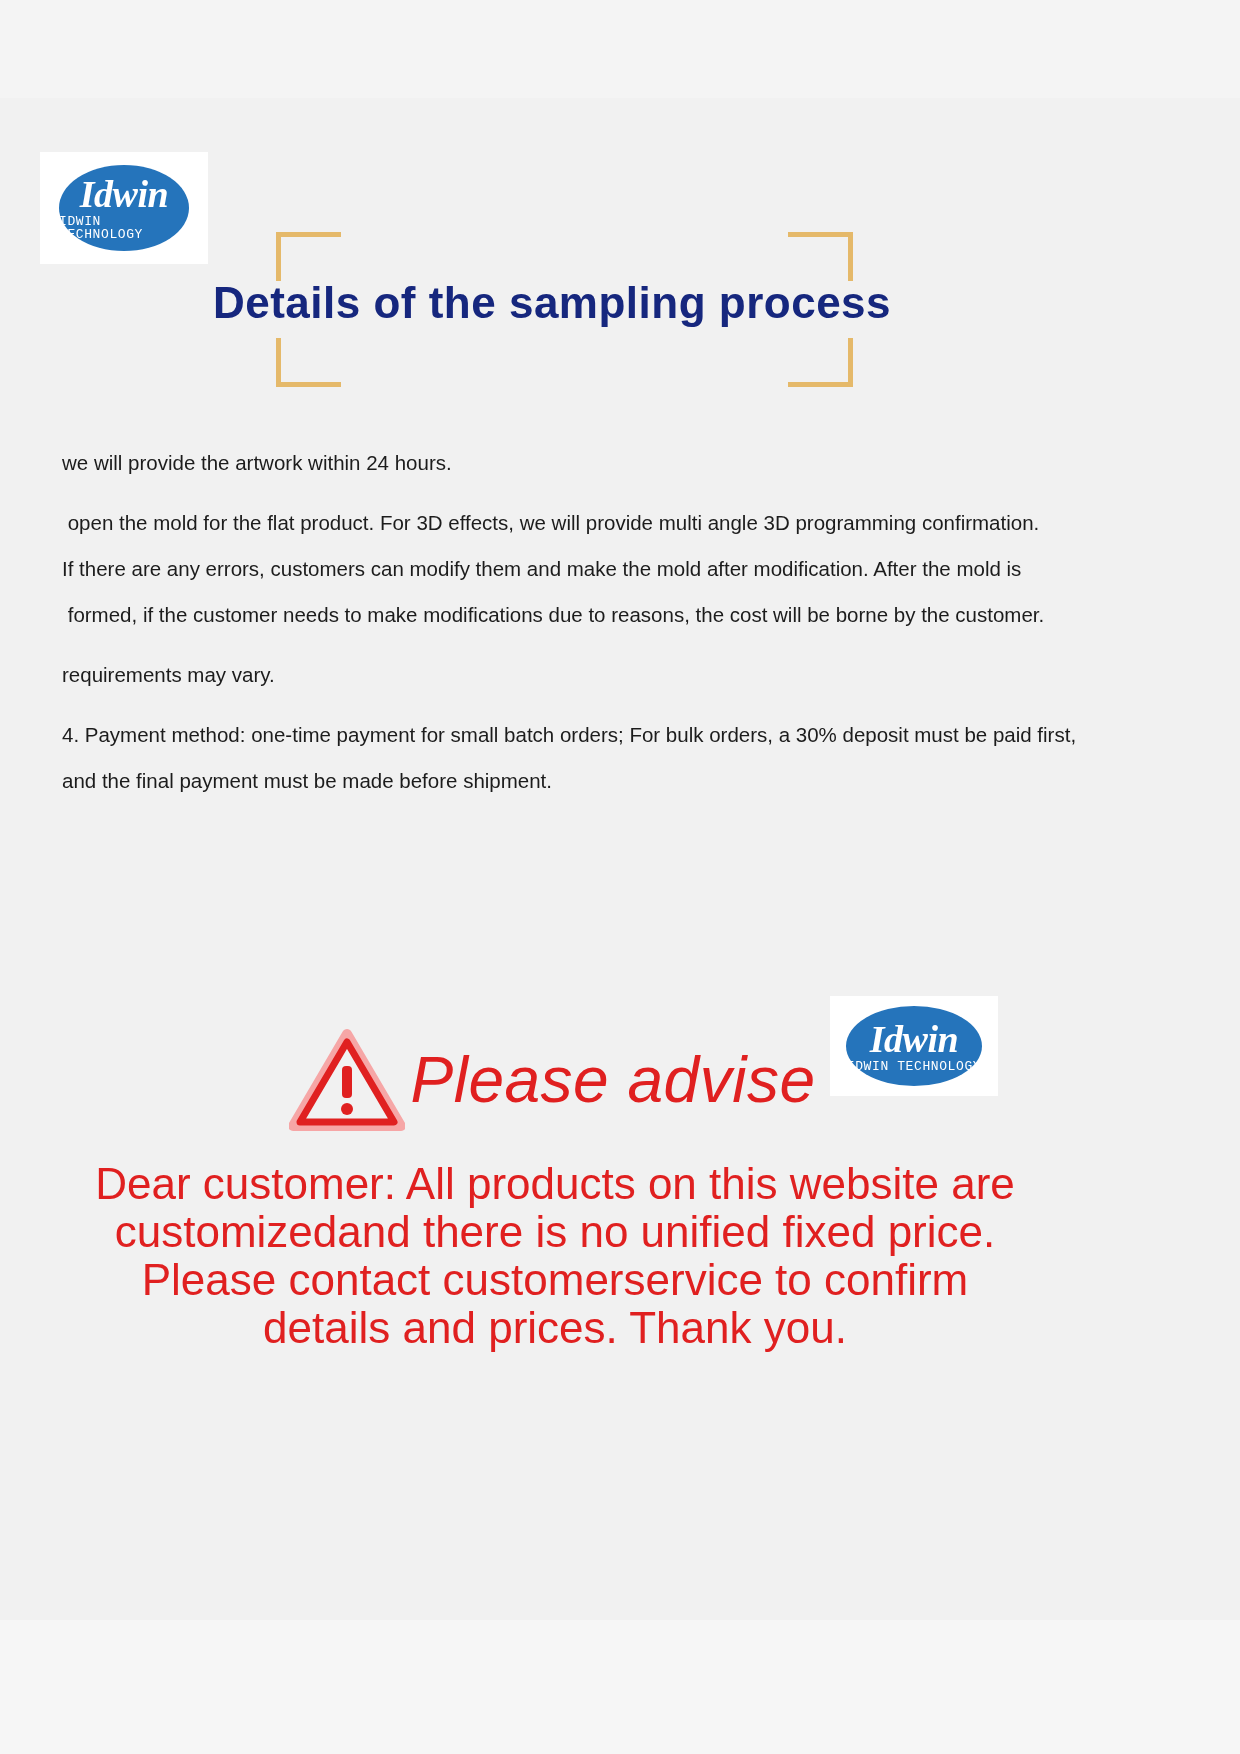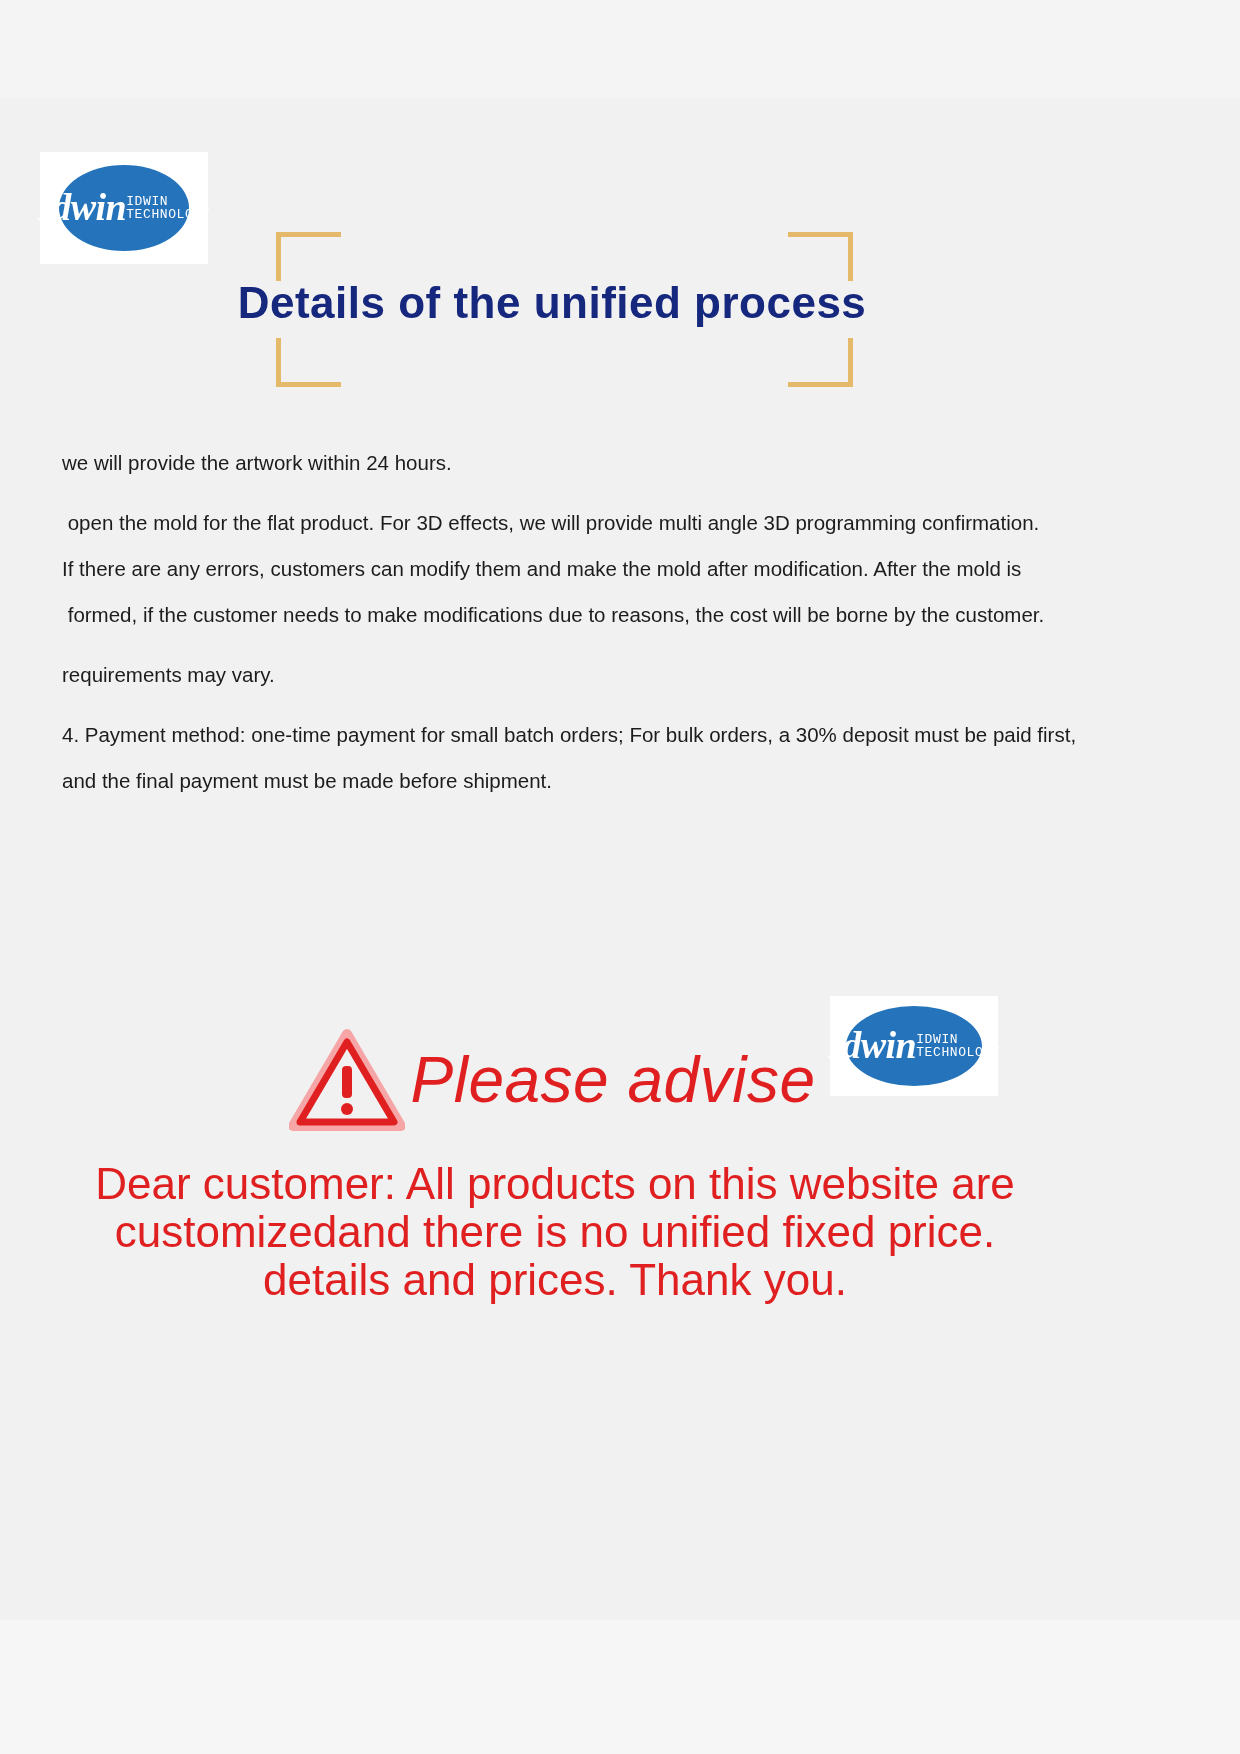--- a/index.html
+++ b/index.html
@@ -69,21 +69,21 @@
     top: 996px;
     width: 168px;
     height: 100px;
   }
   .logo-ellipse {
     width: 130px;
     height: 86px;
     border-radius: 50%;
     background: #2574bb;
     display: flex;
-    flex-direction: row;
+    flex-direction: column;
     align-items: center;
     justify-content: center;
     position: relative;
   }
   .logo-bottom .logo-ellipse {
     width: 136px;
     height: 80px;
   }
   .logo-word {
     font-family: "Liberation Serif", serif;
@@ -201,21 +201,21 @@
       <div class="logo-word">Idwin</div>
       <div class="logo-sub">IDWIN TECHNOLOGY</div>
     </div>
   </div>
 
   <div class="bracket tl"></div>
   <div class="bracket tr"></div>
   <div class="bracket bl"></div>
   <div class="bracket br"></div>
 
-  <div class="title">Details of the unified process</div>
+  <div class="title">Details of the sampling process</div>
 
   <div class="content">
 
     <div class="para">
       <span class="line">we will provide the artwork within 24 hours.</span>
     </div>
 
     <div class="para">
       <span class="line"> open the mold for the flat product. For 3D effects, we will provide multi angle 3D programming confirmation.</span>
       <span class="line">If there are any errors, customers can modify them and make the mold after modification. After the mold is</span>
@@ -248,16 +248,17 @@
         <rect x="53" y="38" width="10" height="32" rx="4" fill="#e02020"></rect>
         <circle cx="58" cy="81" r="6" fill="#e02020"></circle>
       </svg>
     </div>
     <div class="advise-text">Please advise</div>
   </div>
 
   <div class="notice">
     <span class="line">Dear customer: All products on this website are</span>
     <span class="line">customizedand there is no unified fixed price.</span>
+    <span class="line">Please contact customerservice to confirm</span>
     <span class="line">details and prices. Thank you.</span>
   </div>
 
 </div>
 
 </body></html>

